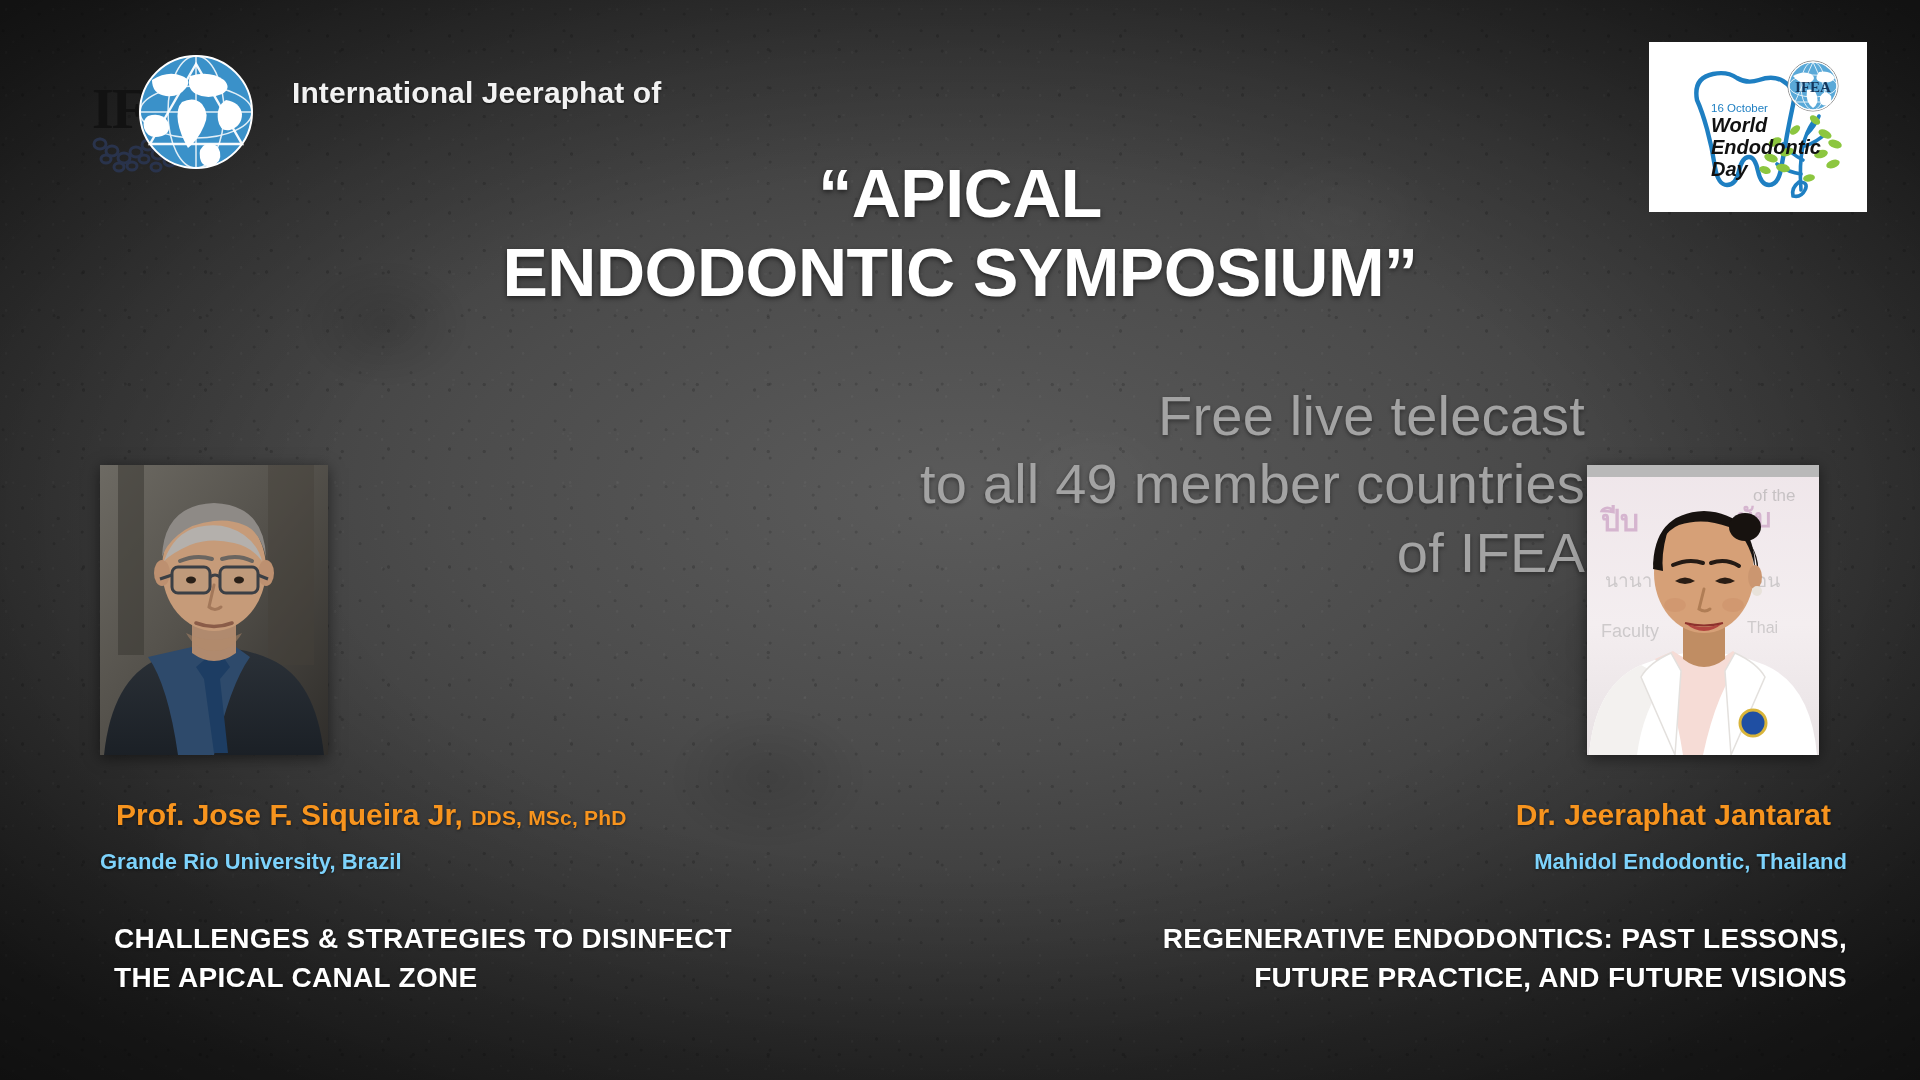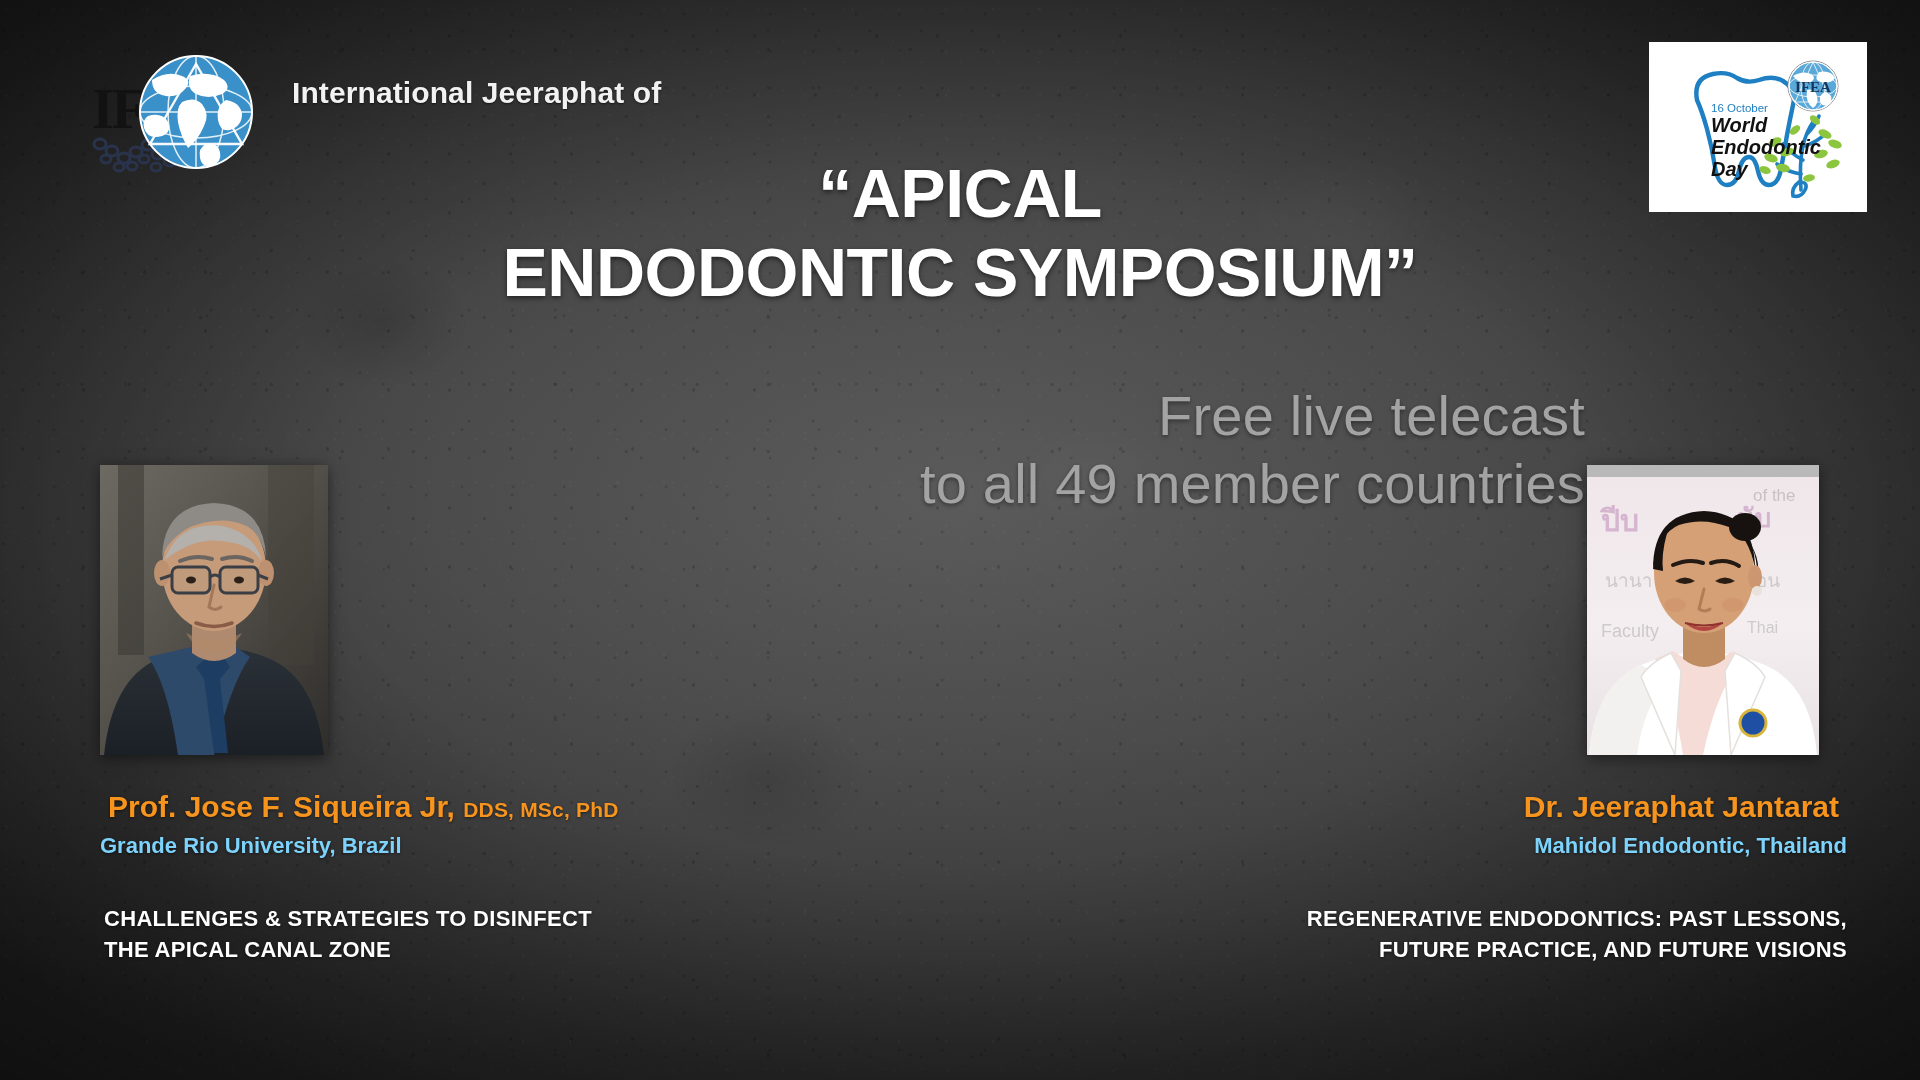--- a/index.html
+++ b/index.html
@@ -126,42 +126,42 @@
   }
   .speaker-left  { left: 100px;  text-align: left; }
   .speaker-right { left: 1087px; width: 760px; text-align: right; }
 
   .sp-name {
     color: #f7941e;
     font-size: 30px;
     font-weight: 700;
     line-height: 1.12;
     text-shadow: 0 1px 3px rgba(0,0,0,.55);
-    margin: 8px;
+    margin: 16px;
   }
   .sp-cred {
     font-size: 21px;
     font-weight: 700;
     letter-spacing: .2px;
   }
   .sp-affil {
     color: #7dd3fc;
     font-size: 22px;
     font-weight: 700;
     line-height: 1.3;
     margin: 3px 0 16px 0;
     text-shadow: 0 1px 3px rgba(0,0,0,.55);
   }
   .sp-lecture {
     color: #ffffff;
-    font-size: 22px;
+    font-size: 28px;
     font-weight: 600;
     line-height: 1.38;
     letter-spacing: .3px;
-    margin: 44px 0 0 4px;
+    margin: 44px 0 0 14px;
     text-shadow: 0 1px 3px rgba(0,0,0,.55);
   }
 </style>
 </head>
 <body>
 
 <div id="poster">
 
   <div class="bg-base"></div>
   <div class="bg-grain"></div>
@@ -273,20 +273,21 @@
   </div>
 
   <div class="headline">
     <div>“APICAL</div>
     <div>ENDODONTIC SYMPOSIUM”</div>
   </div>
 
   <div class="subhead">
     <div>Free live telecast</div>
     <div>to all 49 member countries</div>
+    <div>of IFEA</div>
   </div>
 
   <div class="photo photo-left">
     <svg viewBox="0 0 228 290" width="228" height="290">
       <defs>
         <linearGradient id="bgL" x1="0" y1="0" x2="1" y2="1">
           <stop offset="0%" stop-color="#6d6a63"></stop>
           <stop offset="45%" stop-color="#55524c"></stop>
           <stop offset="100%" stop-color="#2f2d2a"></stop>
         </linearGradient>

